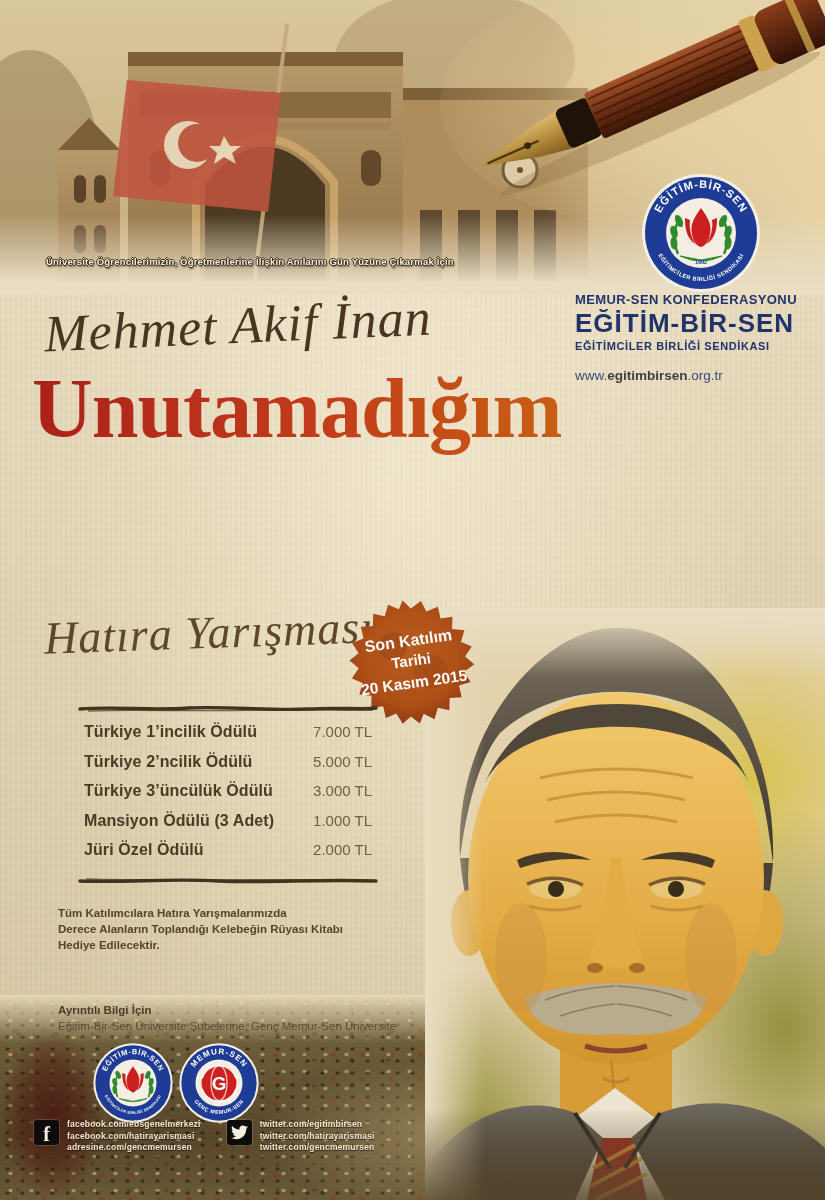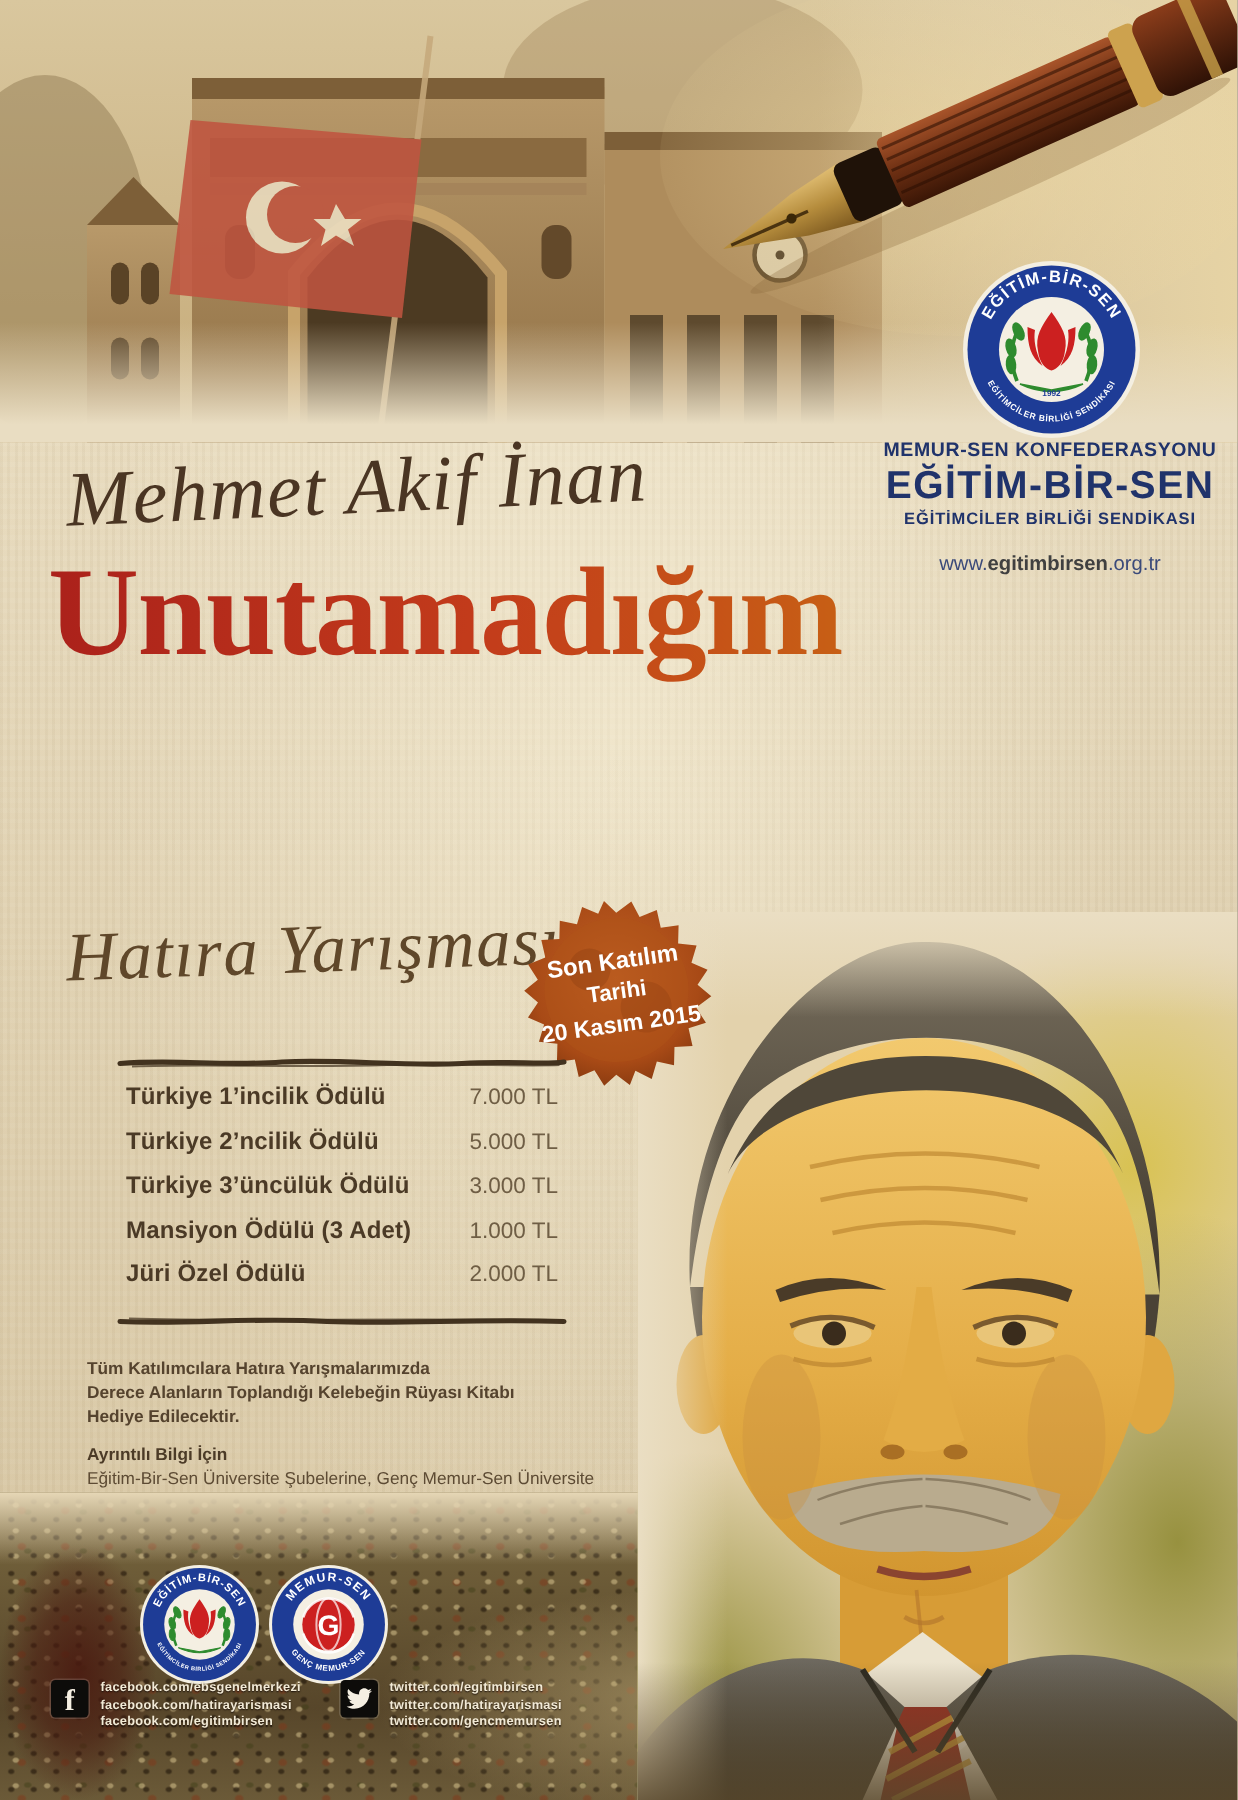--- a/index.html
+++ b/index.html
@@ -22,21 +22,21 @@
 
   
   #pen{position:absolute;left:420px;top:-6px;width:410px;height:245px;}
 
   
   #tagline{position:absolute;left:46px;top:256px;font-size:9.5px;font-weight:bold;color:#f7f1e2;
     letter-spacing:.2px;text-shadow:0 1px 0 #3a2a16,1px 0 0 #3a2a16,-1px 0 0 #3a2a16,0 -1px 0 #3a2a16,1px 2px 2px rgba(40,25,10,.8);}
 
   
   #org-logo{position:absolute;left:640px;top:172px;width:122px;height:122px;}
-  #org-block{position:absolute;left:575px;top:292px;width:250px;text-align:center;color:#20336b;}
+  #org-block{position:absolute;left:575px;top:292px;width:250px;text-align:left;color:#20336b;}
   #org-confed{font-size:13px;font-weight:bold;letter-spacing:.4px;}
   #org-union{font-size:26px;font-weight:bold;letter-spacing:1px;margin-top:1px;}
   #org-sub{font-size:11px;font-weight:bold;letter-spacing:.6px;margin-top:1px;}
   #org-site{font-size:13.5px;color:#3b4a7a;margin-top:16px;}
   #org-site b{color:#404040;}
 
   
   #author{position:absolute;left:44px;top:296px;font-family:"Liberation Serif",serif;font-style:italic;
     font-size:52px;color:#4a3523;transform:rotate(-2.5deg);letter-spacing:1px;white-space:nowrap;}
   #title1{position:absolute;left:32px;top:360px;font-family:"Liberation Serif",serif;font-weight:bold;
@@ -59,21 +59,21 @@
   #prize-table{position:absolute;left:58px;top:705px;width:300px;margin-left:20px;}
   .rule{display:block;}
   #prize-rows{padding:10px 6px 6px 6px;}
   .prize-row{display:flex;justify-content:space-between;align-items:baseline;margin:0 0 11.5px 0;}
   .prize-label{font-size:16px;font-weight:bold;color:#4b3a26;letter-spacing:.1px;}
   .prize-value{font-size:15px;color:#6f5e45;width:78px;text-align:right;}
 
   
   #note1{position:absolute;left:58px;top:905px;font-size:11.5px;line-height:16px;font-weight:bold;color:#55432e;}
   #note2{position:absolute;left:58px;top:963px;font-size:11.5px;line-height:15.5px;color:#5d4b34;}
-  #note2 .nt{font-weight:bold;color:#4c3b27;}
+  #note2 .nt{font-weight:bold;color:#4c3b27;margin-top:40px;}
   #note2 b{color:#3f3020;}
 
   
   #leaves{position:absolute;left:0;top:995px;width:825px;height:205px;
     background-image:
       radial-gradient(rgba(25,15,5,.55) 1.5px, rgba(0,0,0,0) 2.6px),
       radial-gradient(rgba(225,205,150,.5) 1.6px, rgba(0,0,0,0) 2.6px),
       radial-gradient(rgba(130,55,25,.5) 2.2px, rgba(0,0,0,0) 3.4px),
       radial-gradient(rgba(60,60,20,.45) 2px, rgba(0,0,0,0) 3px),
       linear-gradient(#7a6940,#57462a 70%,#6b5a38);
@@ -213,20 +213,21 @@
             <line x1="124" y1="6" x2="292" y2="6"></line>
           <line x1="124" y1="14" x2="292" y2="14"></line>
         </g>
         <rect x="292" y="-28" width="18" height="56" rx="4" fill="#cda24e"></rect>
         <rect x="308" y="-29" width="66" height="58" rx="10" fill="url(#capG)"></rect>
         <rect x="344" y="-29" width="8" height="58" fill="#caa24a" opacity=".8"></rect>
       </g>
     </svg>
   </div>
 
+  <div id="tagline">Üniversite Öğrencilerimizin, Öğretmenlerine İlişkin Anılarını Gün Yüzüne Çıkarmak İçin</div>
 
   <div id="org-logo">
     <svg width="122" height="122" viewBox="0 0 122 122">
       <defs>
         <path id="arcT" d="M 16,61 A 45,45 0 0 1 106,61" fill="none"></path>
         <path id="arcB" d="M 13,61 A 48,48 0 0 0 109,61" fill="none"></path>
       </defs>
       <circle cx="61" cy="61" r="59" fill="#f4efe2"></circle>
       <circle cx="61" cy="61" r="56" fill="#1e3c96"></circle>
       <circle cx="61" cy="61" r="35" fill="#f4efe2"></circle>
@@ -513,21 +514,21 @@
   </div>
 
   <div id="social">
     <div class="social-col">
       <div class="social-icon">
         <span class="fb-glyph">f</span>
       </div>
       <div class="social-lines">
         <span class="social-line">facebook.com/ebsgenelmerkezi</span>
         <span class="social-line">facebook.com/hatirayarismasi</span>
-        <span class="social-line">facebook.com/egitimbirsen</span>
+        <span class="social-line">adresine.com/gencmemursen</span>
       </div>
     </div>
     <div class="social-col">
       <div class="social-icon">
         <svg width="17" height="15" viewBox="0 0 24 20">
           <path fill="#f5efe2" d="M24,2.4 c-0.9,0.4-1.8,0.7-2.8,0.8 c1-0.6,1.8-1.6,2.2-2.7 c-1,0.6-2,1-3.1,1.2 C19.4,0.7,18.1,0.1,16.7,0.1 c-2.7,0-4.9,2.2-4.9,4.9 c0,0.4,0,0.8,0.1,1.1 C7.8,5.9,4.1,3.9,1.7,0.9 C1.2,1.7,1,2.5,1,3.4 c0,1.7,0.9,3.2,2.2,4.1 C2.4,7.5,1.6,7.2,1,6.8 v0.1 c0,2.4,1.7,4.4,3.9,4.8 c-0.4,0.1-0.8,0.2-1.3,0.2 c-0.3,0-0.6,0-0.9-0.1 c0.6,2,2.4,3.4,4.6,3.4 c-1.7,1.3-3.8,2.1-6.1,2.1 c-0.4,0-0.8,0-1.2-0.1 c2.2,1.4,4.8,2.2,7.5,2.2 c9.1,0,14-7.5,14-14 c0-0.2,0-0.4,0-0.6 C22.5,4.3,23.3,3.4,24,2.4 Z"></path>
         </svg>
       </div>
       <div class="social-lines">
         <span class="social-line">twitter.com/egitimbirsen</span>

